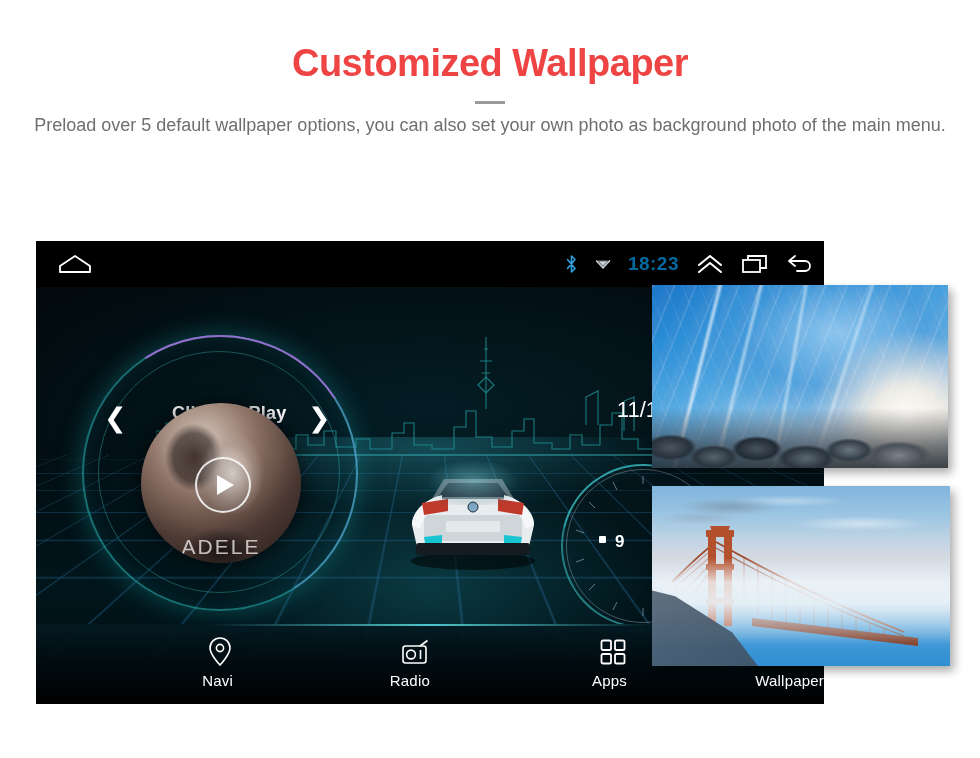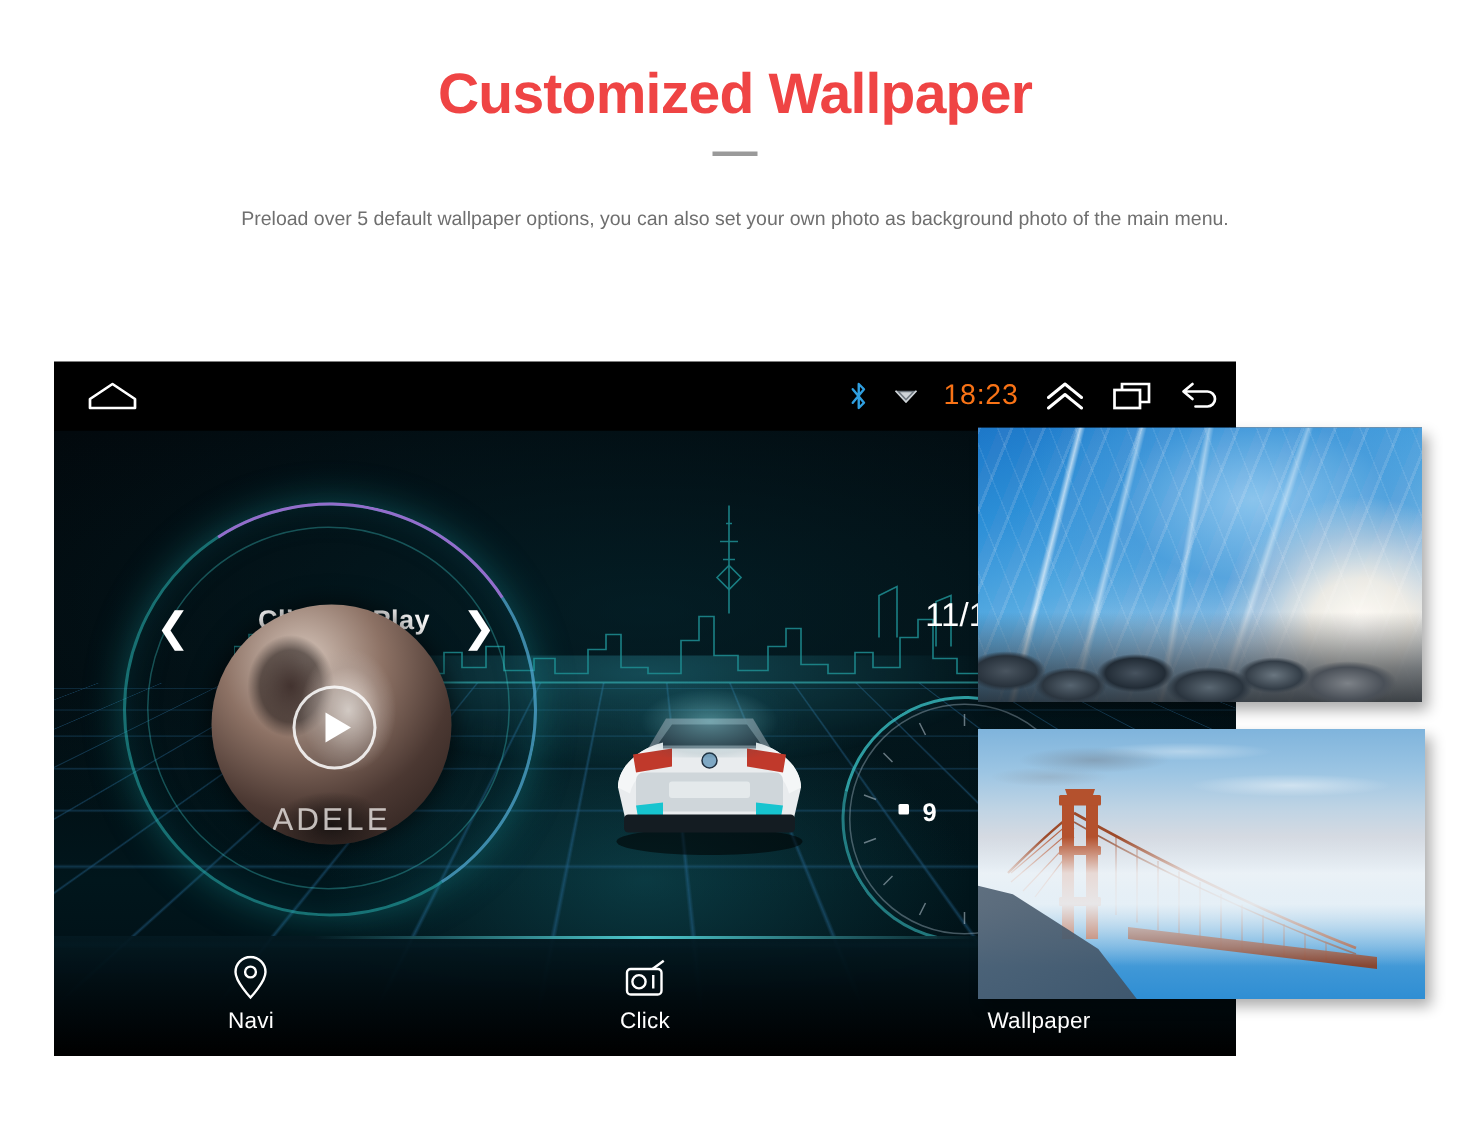--- a/index.html
+++ b/index.html
@@ -29,24 +29,24 @@
     margin: 0;
     line-height: 1.05;
   }
   .title-rule {
     width: 30px;
     height: 3px;
     background: #9a9a9a;
     margin: 17px auto 0 auto;
   }
   .subtitle {
-    margin: 26px auto 0 auto;
+    margin: 10px auto 0 auto;
     width: 930px;
-    font-size: 13px;
-    line-height: 32px;
+    font-size: 18px;
+    line-height: 22px;
     color: #6f6f6f;
     font-weight: 400;
   }
 
   
   .device {
     position: absolute;
     left: 36px;
     top: 241px;
     width: 788px;
@@ -66,23 +66,23 @@
     align-items: center;
   }
   .sb-home { position: absolute; left: 22px; top: 13px; }
   .sb-right {
     position: absolute; right: 10px; top: 0;
     height: 46px;
     display: flex; align-items: center; gap: 0px;
   }
   .sb-right > * { margin-left: 17px; }
   .sb-time {
-    color: #f97316;
+    color: #0369a1;
     font-size: 19px;
-    font-weight: 400;
+    font-weight: 700;
     letter-spacing: 0.5px;
   }
 
   
   .desktop {
     position: absolute;
     left: 0; top: 46px;
     width: 788px;
     height: 417px;
     overflow: hidden;
@@ -279,21 +279,21 @@
   }
   .dock-edge {
     position: absolute;
     left: 0; right: 0; top: 0; height: 2px;
     background: linear-gradient(90deg, rgba(0,0,0,0) 0%, rgba(70,210,215,0.0) 22%, rgba(90,230,235,0.85) 50%, rgba(70,210,215,0.0) 78%, rgba(0,0,0,0) 100%);
   }
   .dock-item {
     flex: 1;
     display: flex;
     flex-direction: column;
-    align-items: center;
+    align-items: flex-end;
     justify-content: flex-start;
     padding-top: 11px;
     color: #ffffff;
   }
   .dock-icon { height: 34px; display: flex; align-items: center; justify-content: center; }
   .dock-label {
     margin-top: 3px;
     font-size: 15px;
     color: #ffffff;
     letter-spacing: 0.2px;
@@ -494,24 +494,35 @@
 
       <div class="dock-item">
         <div class="dock-icon">
           <svg width="30" height="28" viewBox="0 0 30 28" fill="none" stroke="#fff" stroke-width="1.6">
             <rect x="3" y="8" width="23" height="17" rx="2.5"></rect>
             <circle cx="11" cy="16.5" r="4.4"></circle>
             <line x1="20.5" y1="12" x2="20.5" y2="21"></line>
             <line x1="20" y1="8" x2="27.5" y2="2.5"></line>
           </svg>
         </div>
-        <div class="dock-label">Click</div>
+        <div class="dock-label">Radio</div>
       </div>
 
 
+      <div class="dock-item">
+        <div class="dock-icon">
+          <svg width="28" height="28" viewBox="0 0 28 28" fill="none" stroke="#fff" stroke-width="1.8">
+            <rect x="2.5" y="2.5" width="9.5" height="9.5" rx="1.6"></rect>
+            <rect x="16" y="2.5" width="9.5" height="9.5" rx="1.6"></rect>
+            <rect x="2.5" y="16" width="9.5" height="9.5" rx="1.6"></rect>
+            <rect x="16" y="16" width="9.5" height="9.5" rx="1.6"></rect>
+          </svg>
+        </div>
+        <div class="dock-label">Apps</div>
+      </div>
 
 
       <div class="dock-item">
         <div class="dock-icon">
           <svg width="28" height="28" viewBox="0 0 28 28" fill="none" stroke="#fff" stroke-width="1.6">
             <path d="M11.2 3 L16.8 3 L17.6 6.4 L20.4 7.6 L23.3 5.8 L26 10.4 L23.5 12.6 L23.5 15.4 L26 17.6 L23.3 22.2 L20.4 20.4 L17.6 21.6 L16.8 25 L11.2 25 L10.4 21.6 L7.6 20.4 L4.7 22.2 L2 17.6 L4.5 15.4 L4.5 12.6 L2 10.4 L4.7 5.8 L7.6 7.6 L10.4 6.4 Z" stroke-linejoin="round"></path>
             <circle cx="14" cy="14" r="4"></circle>
           </svg>
         </div>
         <div class="dock-label">Wallpaper</div>

